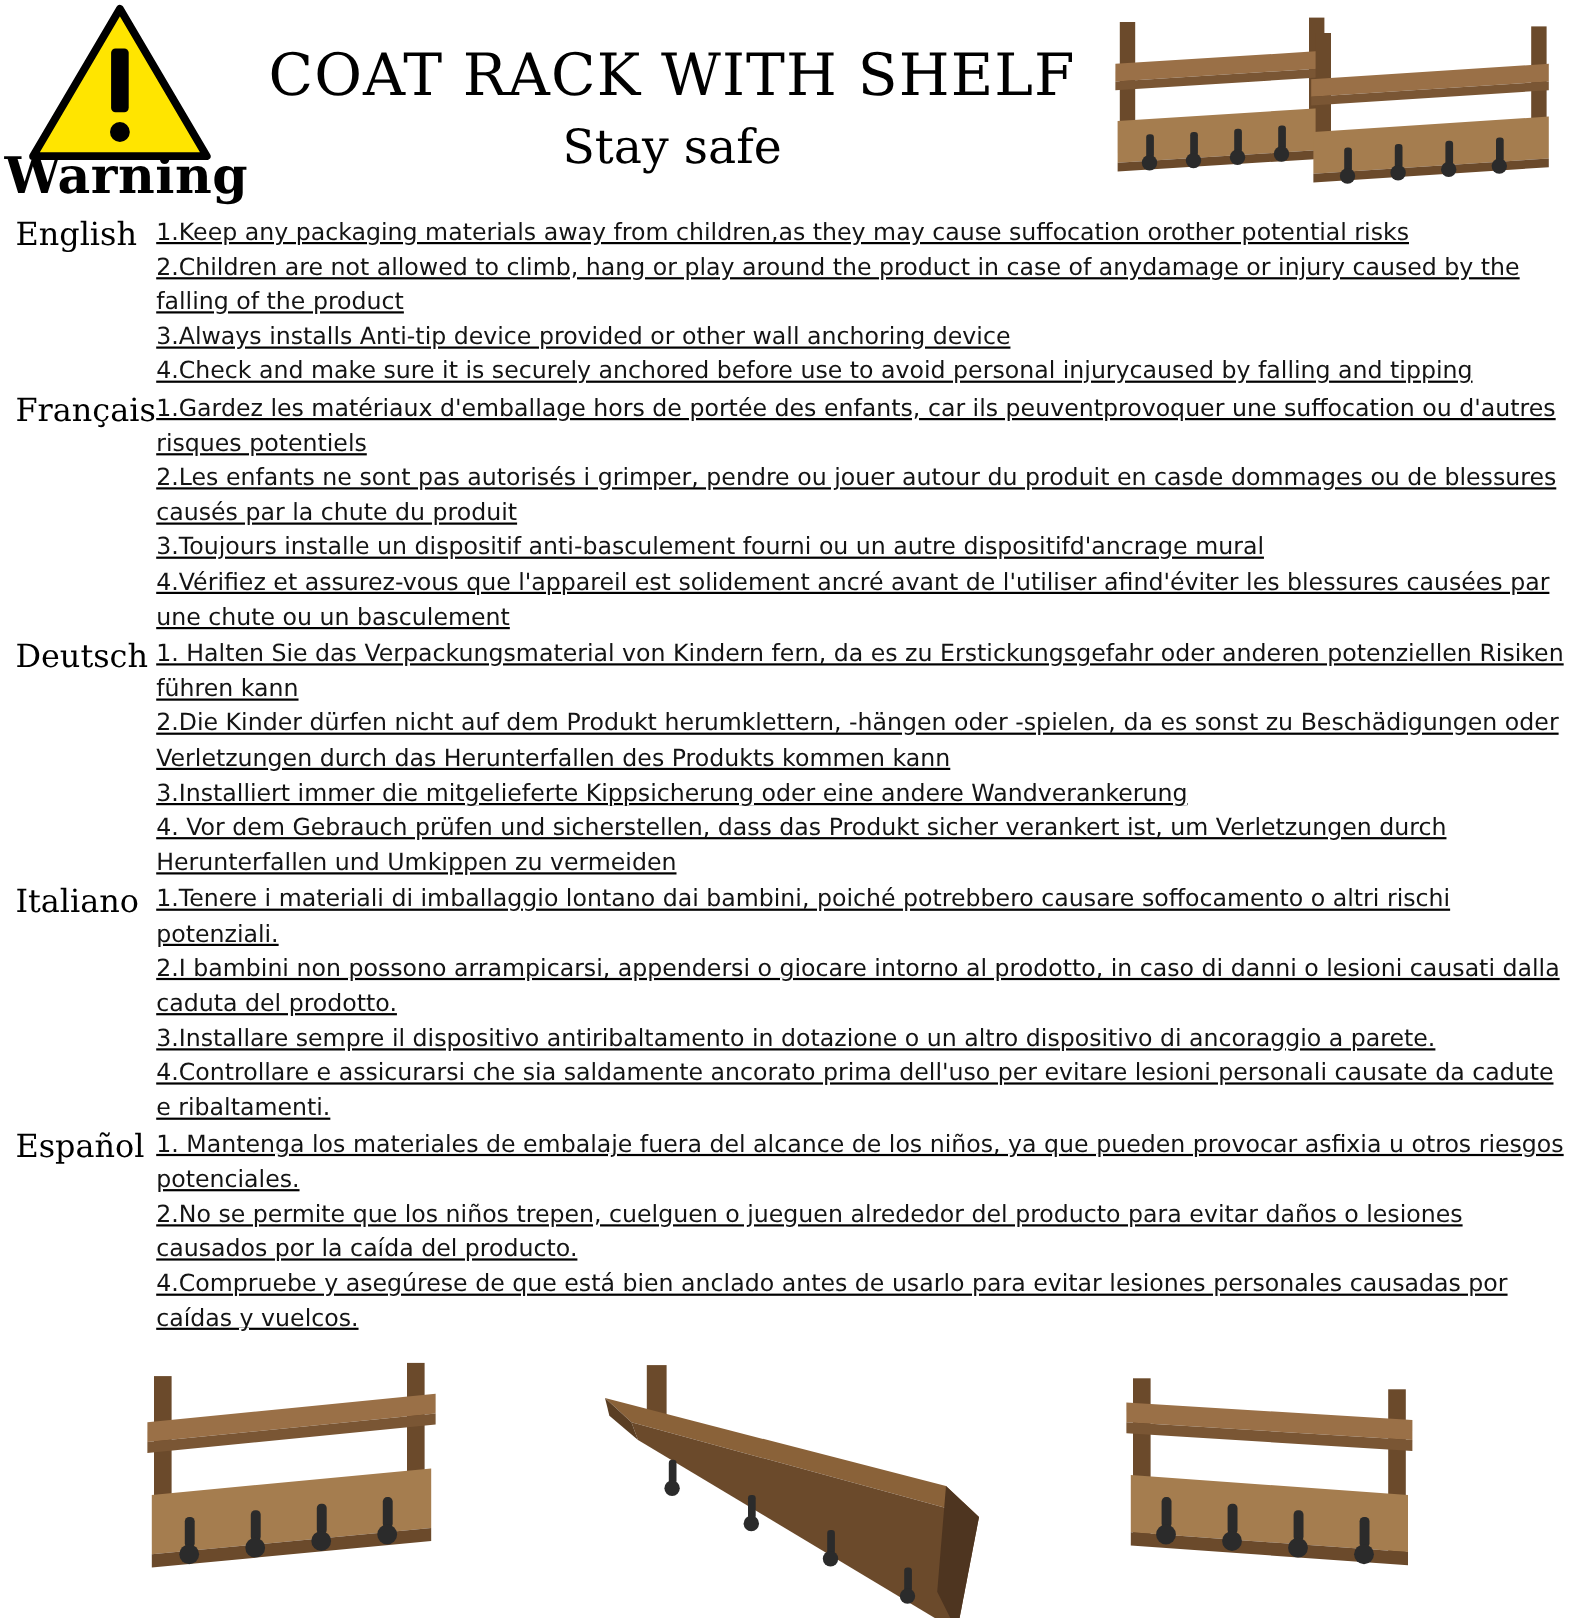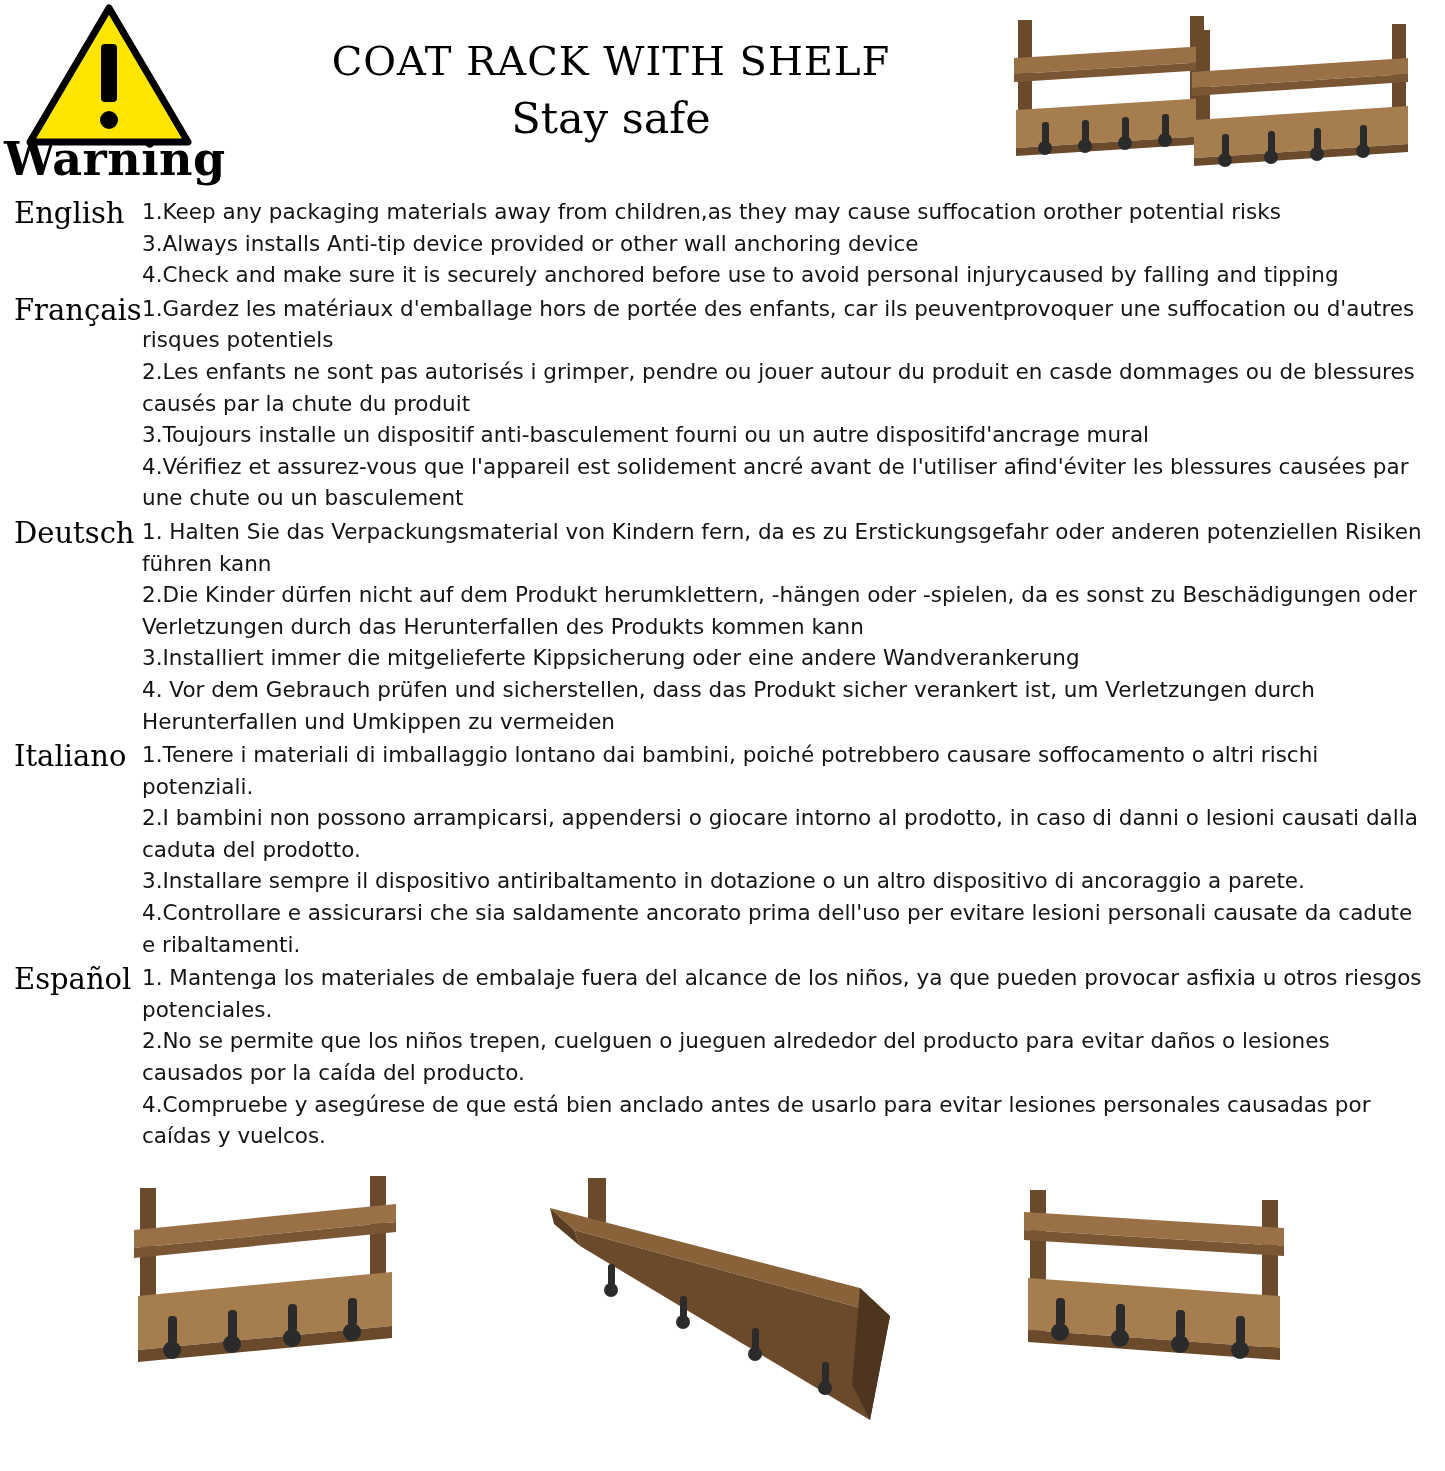--- a/index.html
+++ b/index.html
@@ -45,21 +45,21 @@
   }
   .title-block {
     position: absolute;
     left: 236px;
     top: 38px;
     width: 750px;
     text-align: center;
   }
   .title-main {
     font-family: "DejaVu Serif", serif;
-    font-size: 40px;
+    font-size: 53px;
     letter-spacing: 1px;
     line-height: 1.18;
     white-space: nowrap;
   }
   .title-sub {
     font-family: "DejaVu Serif", serif;
     font-size: 43px;
     line-height: 1.3;
     margin-top: 6px;
   }
@@ -86,20 +86,21 @@
     font-size: 29px;
     width: 128px;
     min-width: 128px;
     padding-left: 2px;
     line-height: 1.22;
     white-space: nowrap;
   }
   .lang-items {
     flex: 1;
     padding-right: 6px;
+    text-decoration: underline;
   }
   .lang-item {
     font-size: 21.5px;
     line-height: 1.47;
     color: #141414;
   }
 
   
   .footer {
     position: relative;
@@ -180,20 +181,21 @@
     </g>
   </svg>
 </div>
 
 <div class="content">
 
   <div class="lang-row">
     <div class="lang-name">English</div>
     <div class="lang-items">
       <div class="lang-item">1.Keep any packaging materials away from children,as they may cause suffocation orother potential risks</div>
+      <div class="lang-item">2.Children are not allowed to climb, hang or play around the product in case of anydamage or injury caused by the falling of the product</div>
       <div class="lang-item">3.Always installs Anti-tip device provided or other wall anchoring device</div>
       <div class="lang-item">4.Check and make sure it is securely anchored before use to avoid personal injurycaused by falling and tipping</div>
     </div>
   </div>
 
   <div class="lang-row">
     <div class="lang-name">Français</div>
     <div class="lang-items">
       <div class="lang-item">1.Gardez les matériaux d'emballage hors de portée des enfants, car ils peuventprovoquer une suffocation ou d'autres risques potentiels</div>
       <div class="lang-item">2.Les enfants ne sont pas autorisés i grimper, pendre ou jouer autour du produit en casde dommages ou de blessures causés par la chute du produit</div>

